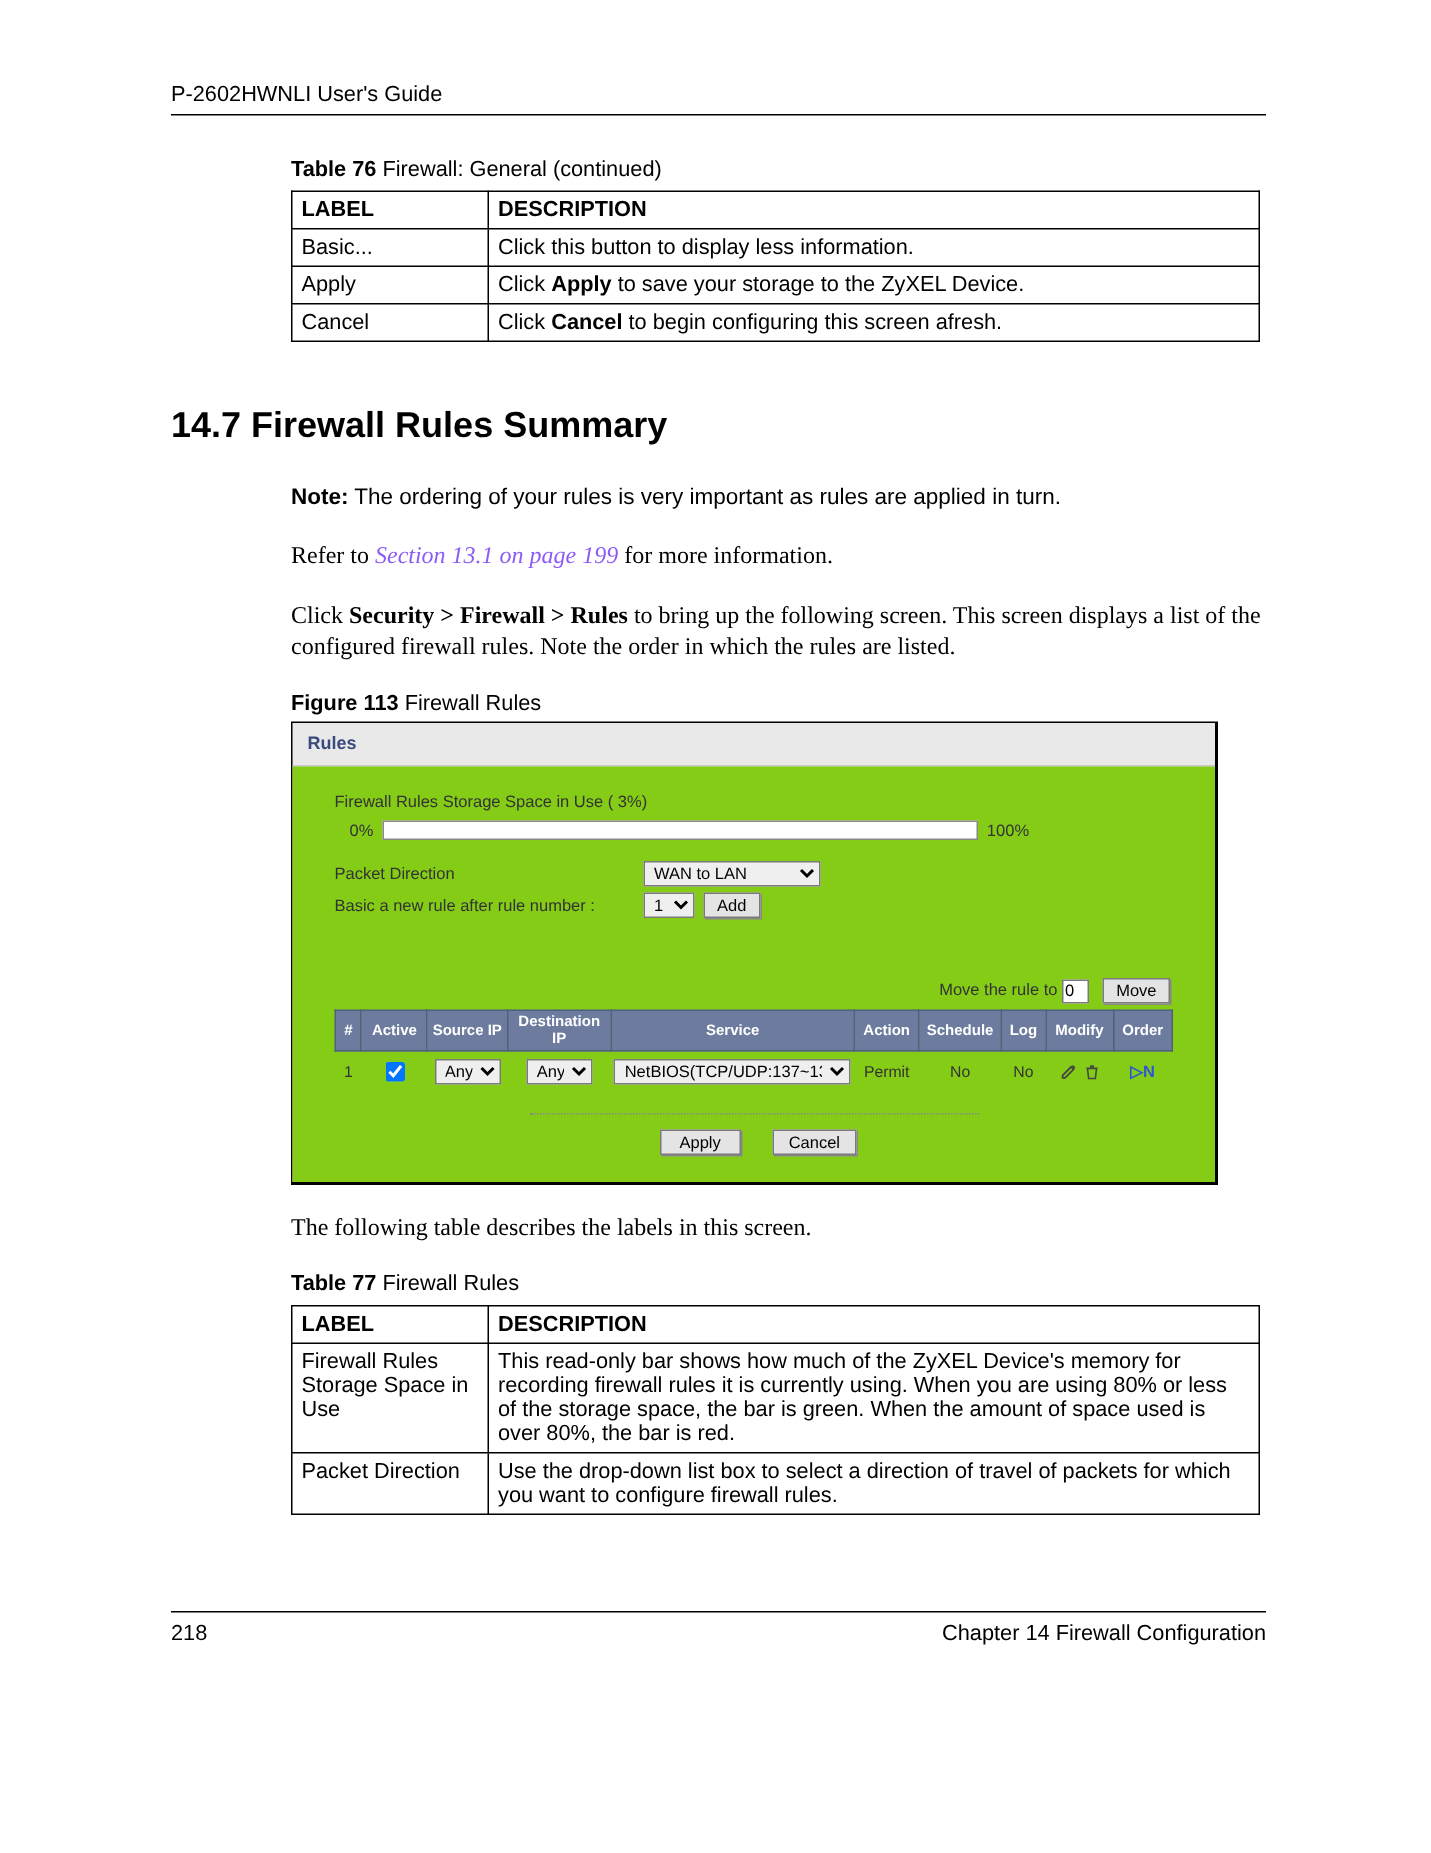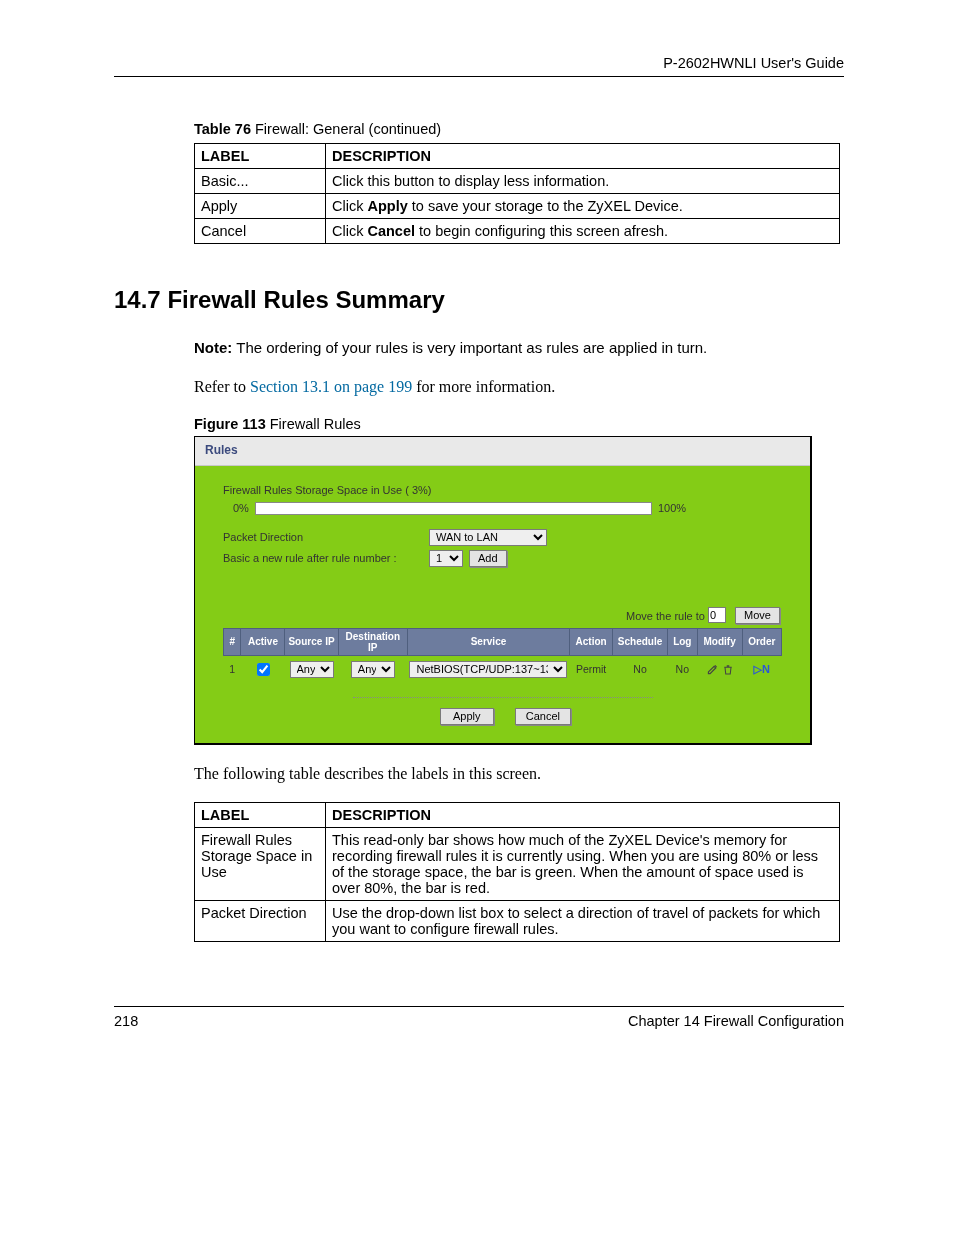--- a/index.html
+++ b/index.html
@@ -10,22 +10,21 @@
     color: #000;
     width: 954px;
   }
   .page {
     padding: 54px 110px 50px 114px;
     box-sizing: border-box;
   }
   .header-line {
     border-bottom: 1.5px solid #000;
     padding-bottom: 4px;
-    margin-bottom: 44px;
-    text-align: right;
+    margin-bottom: 28px;
   }
   .header-text {
     font-size: 14.5px;
   }
   .table-caption {
     font-size: 14.5px;
     margin: 0 0 6px 80px;
   }
   .table-caption b { font-weight: bold; }
 
@@ -56,21 +55,21 @@
     font-size: 16px;
     margin: 0 0 18px 80px;
     line-height: 1.35;
     font-family: "Times New Roman", Times, serif;
   }
   .body-para-sans {
     font-size: 15px;
     margin: 0 0 18px 80px;
     line-height: 1.35;
   }
-  .link { color: #0369a1; }
+  .link { color: #8b5cf6; font-style: italic; }
 
   .figure-caption {
     font-size: 14.5px;
     margin: 14px 0 4px 80px;
   }
 
   
   .fig-frame {
     margin-left: 80px;
     width: 615px;
@@ -195,20 +194,23 @@
   <h2 class="section-title">14.7  Firewall Rules Summary</h2>
 
   <p class="body-para-sans">
     <b>Note:</b><span> The ordering of your rules is very important as rules are applied in turn.</span>
   </p>
 
   <p class="body-para">
     <span>Refer to </span><span class="link">Section 13.1 on page 199</span><span> for more information.</span>
   </p>
 
+  <p class="body-para">
+    <span>Click </span><b>Security &gt; Firewall &gt; Rules</b><span> to bring up the following screen. This screen displays a list of the configured firewall rules. Note the order in which the rules are listed.</span>
+  </p>
 
   <p class="figure-caption">
     <b>Figure 113</b><span>   Firewall Rules</span>
   </p>
 
   <div class="fig-frame">
     <div class="fig-title">Rules</div>
     <div class="fig-inner">
       <div class="fig-pad">
         <div class="storage-line">Firewall Rules Storage Space in Use  ( 3%)</div>
@@ -286,20 +288,23 @@
           <button class="btn-small" style="padding:0 12px">Apply</button>
           &nbsp;&nbsp;&nbsp;
           <button class="btn-small" style="padding:0 10px">Cancel</button>
         </div>
       </div>
     </div>
   </div>
 
   <p class="body-para" style="margin-top:18px">The following table describes the labels in this screen.</p>
 
+  <p class="table-caption">
+    <b>Table 77</b><span>   Firewall Rules</span>
+  </p>
 
   <table class="doc-table">
     <tbody>
         <tr>
       <th class="col-label">LABEL</th>
       <th>DESCRIPTION</th>
     </tr>
     <tr>
       <td>Firewall Rules Storage Space in Use</td>
       <td>This read-only bar shows how much of the ZyXEL Device's memory for recording firewall rules it is currently using. When you are using 80% or less of the storage space, the bar is green. When the amount of space used is over 80%, the bar is red.</td>

